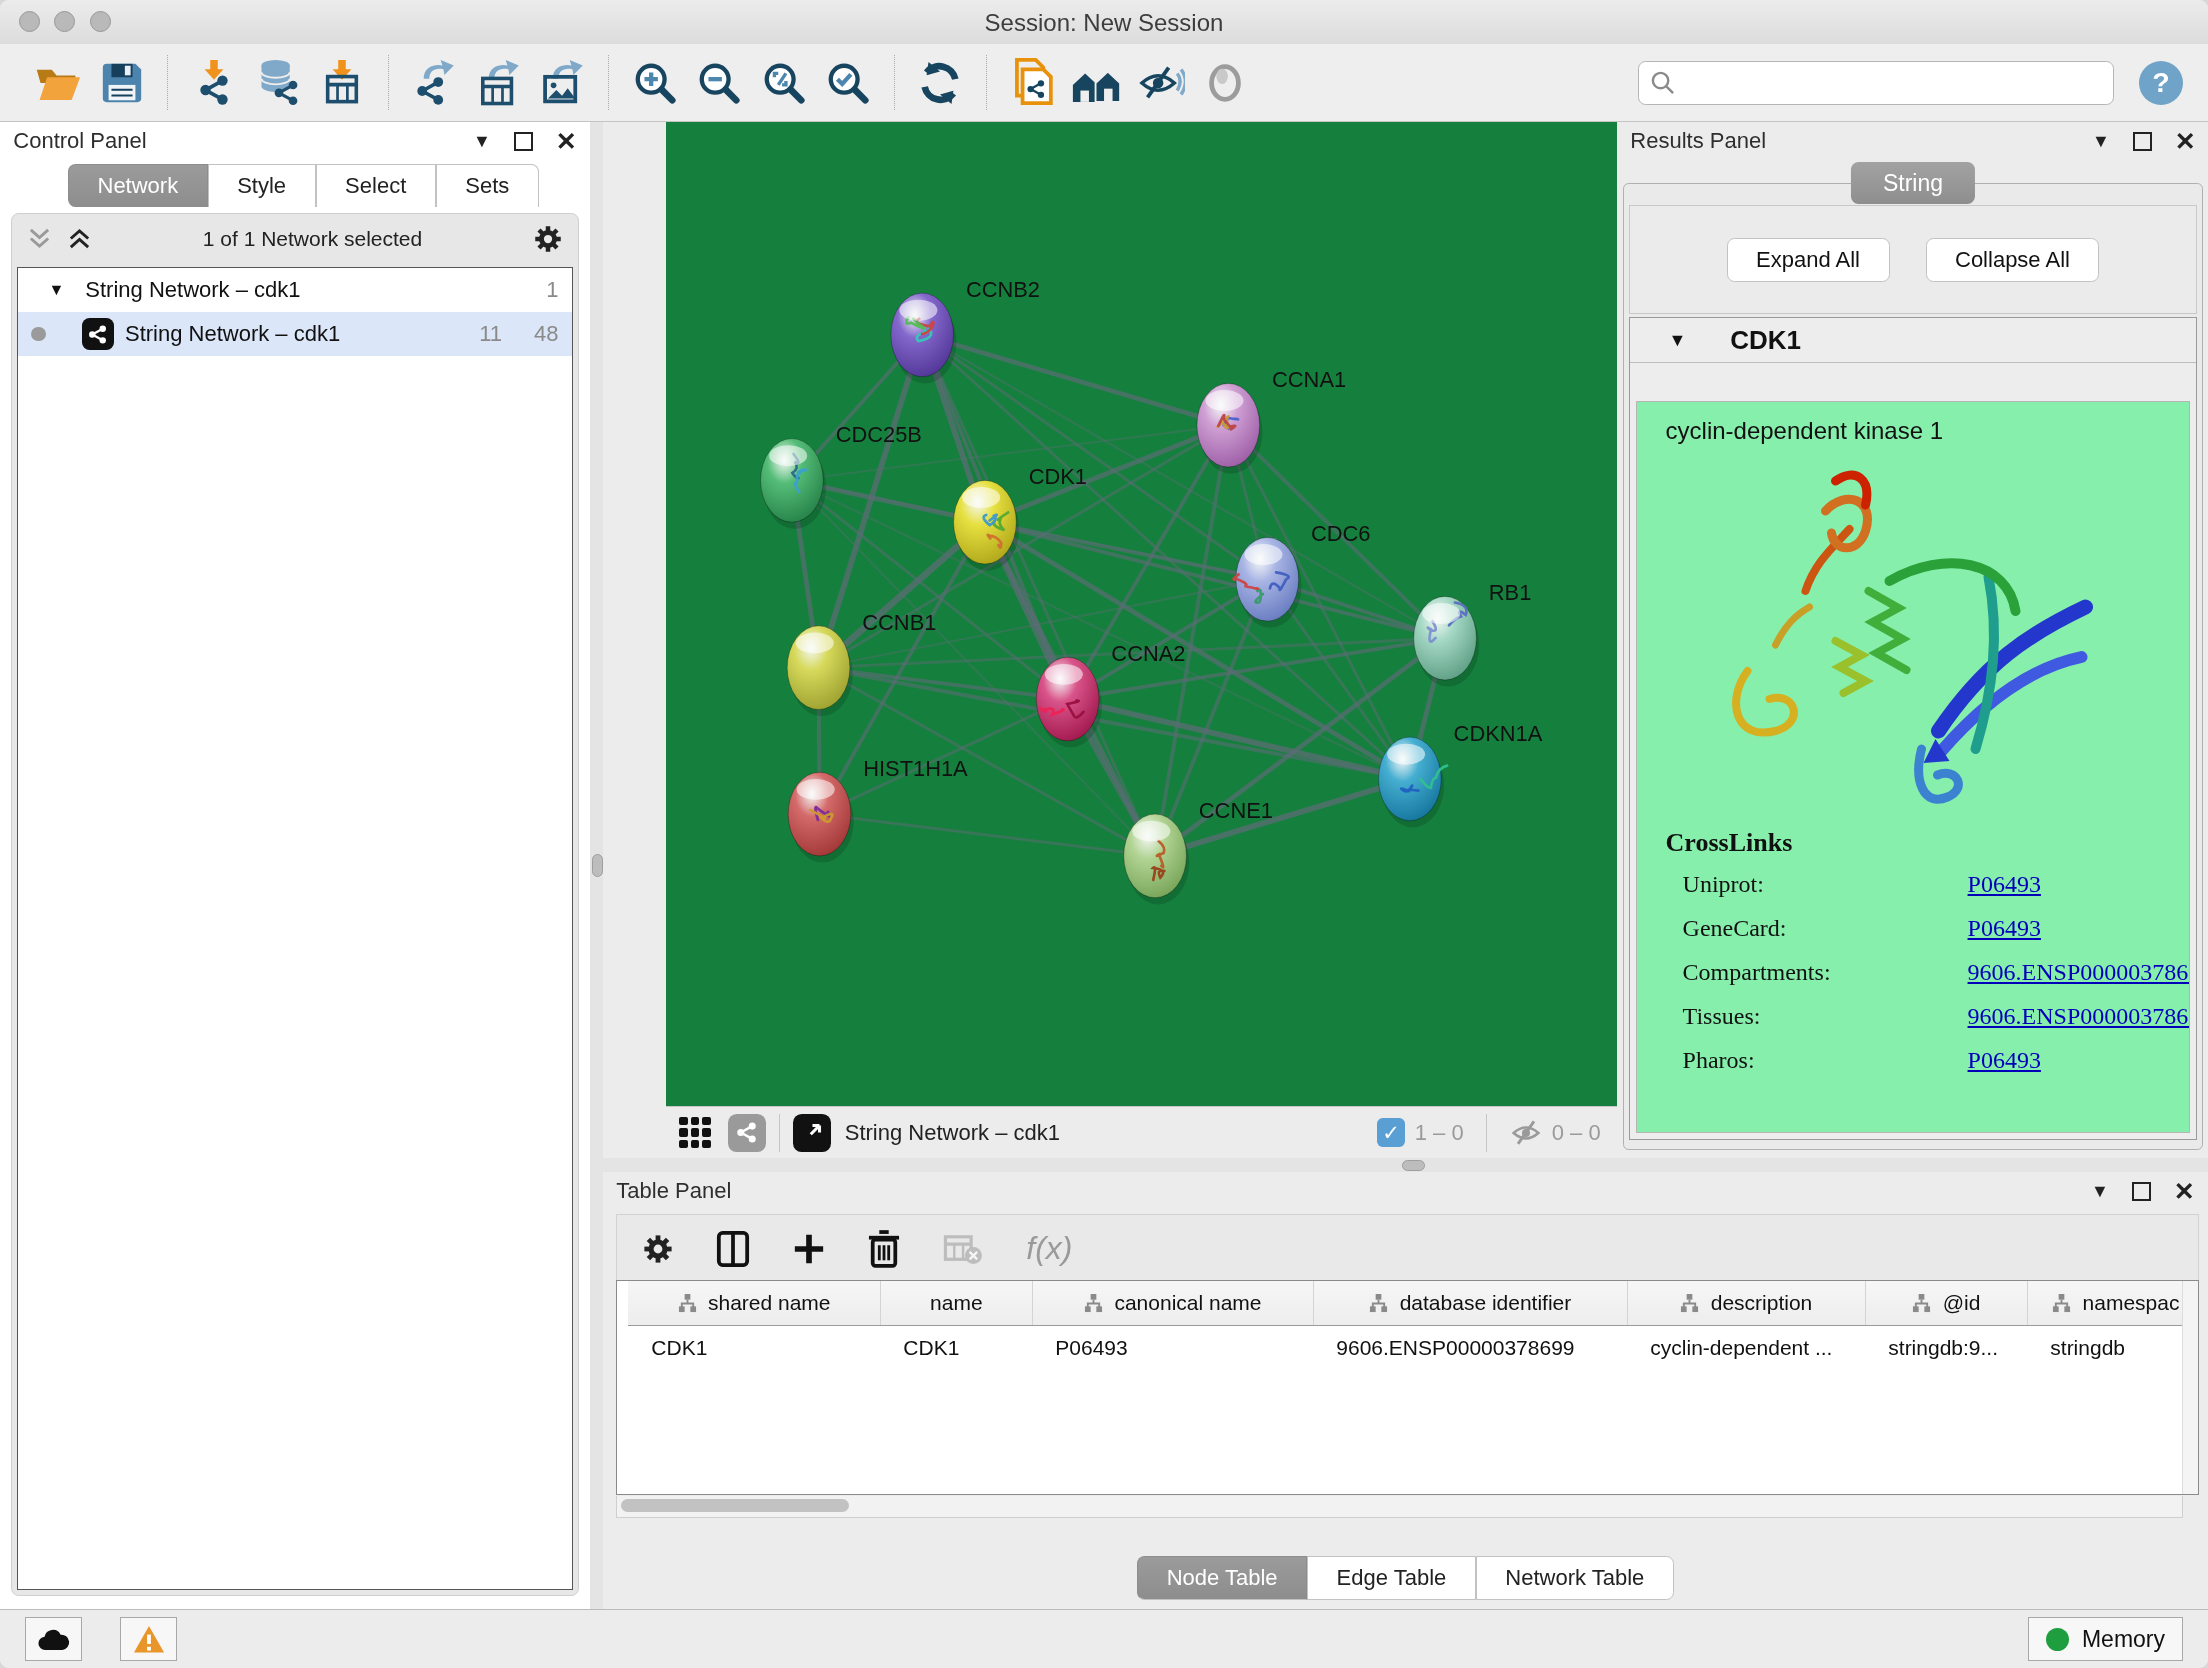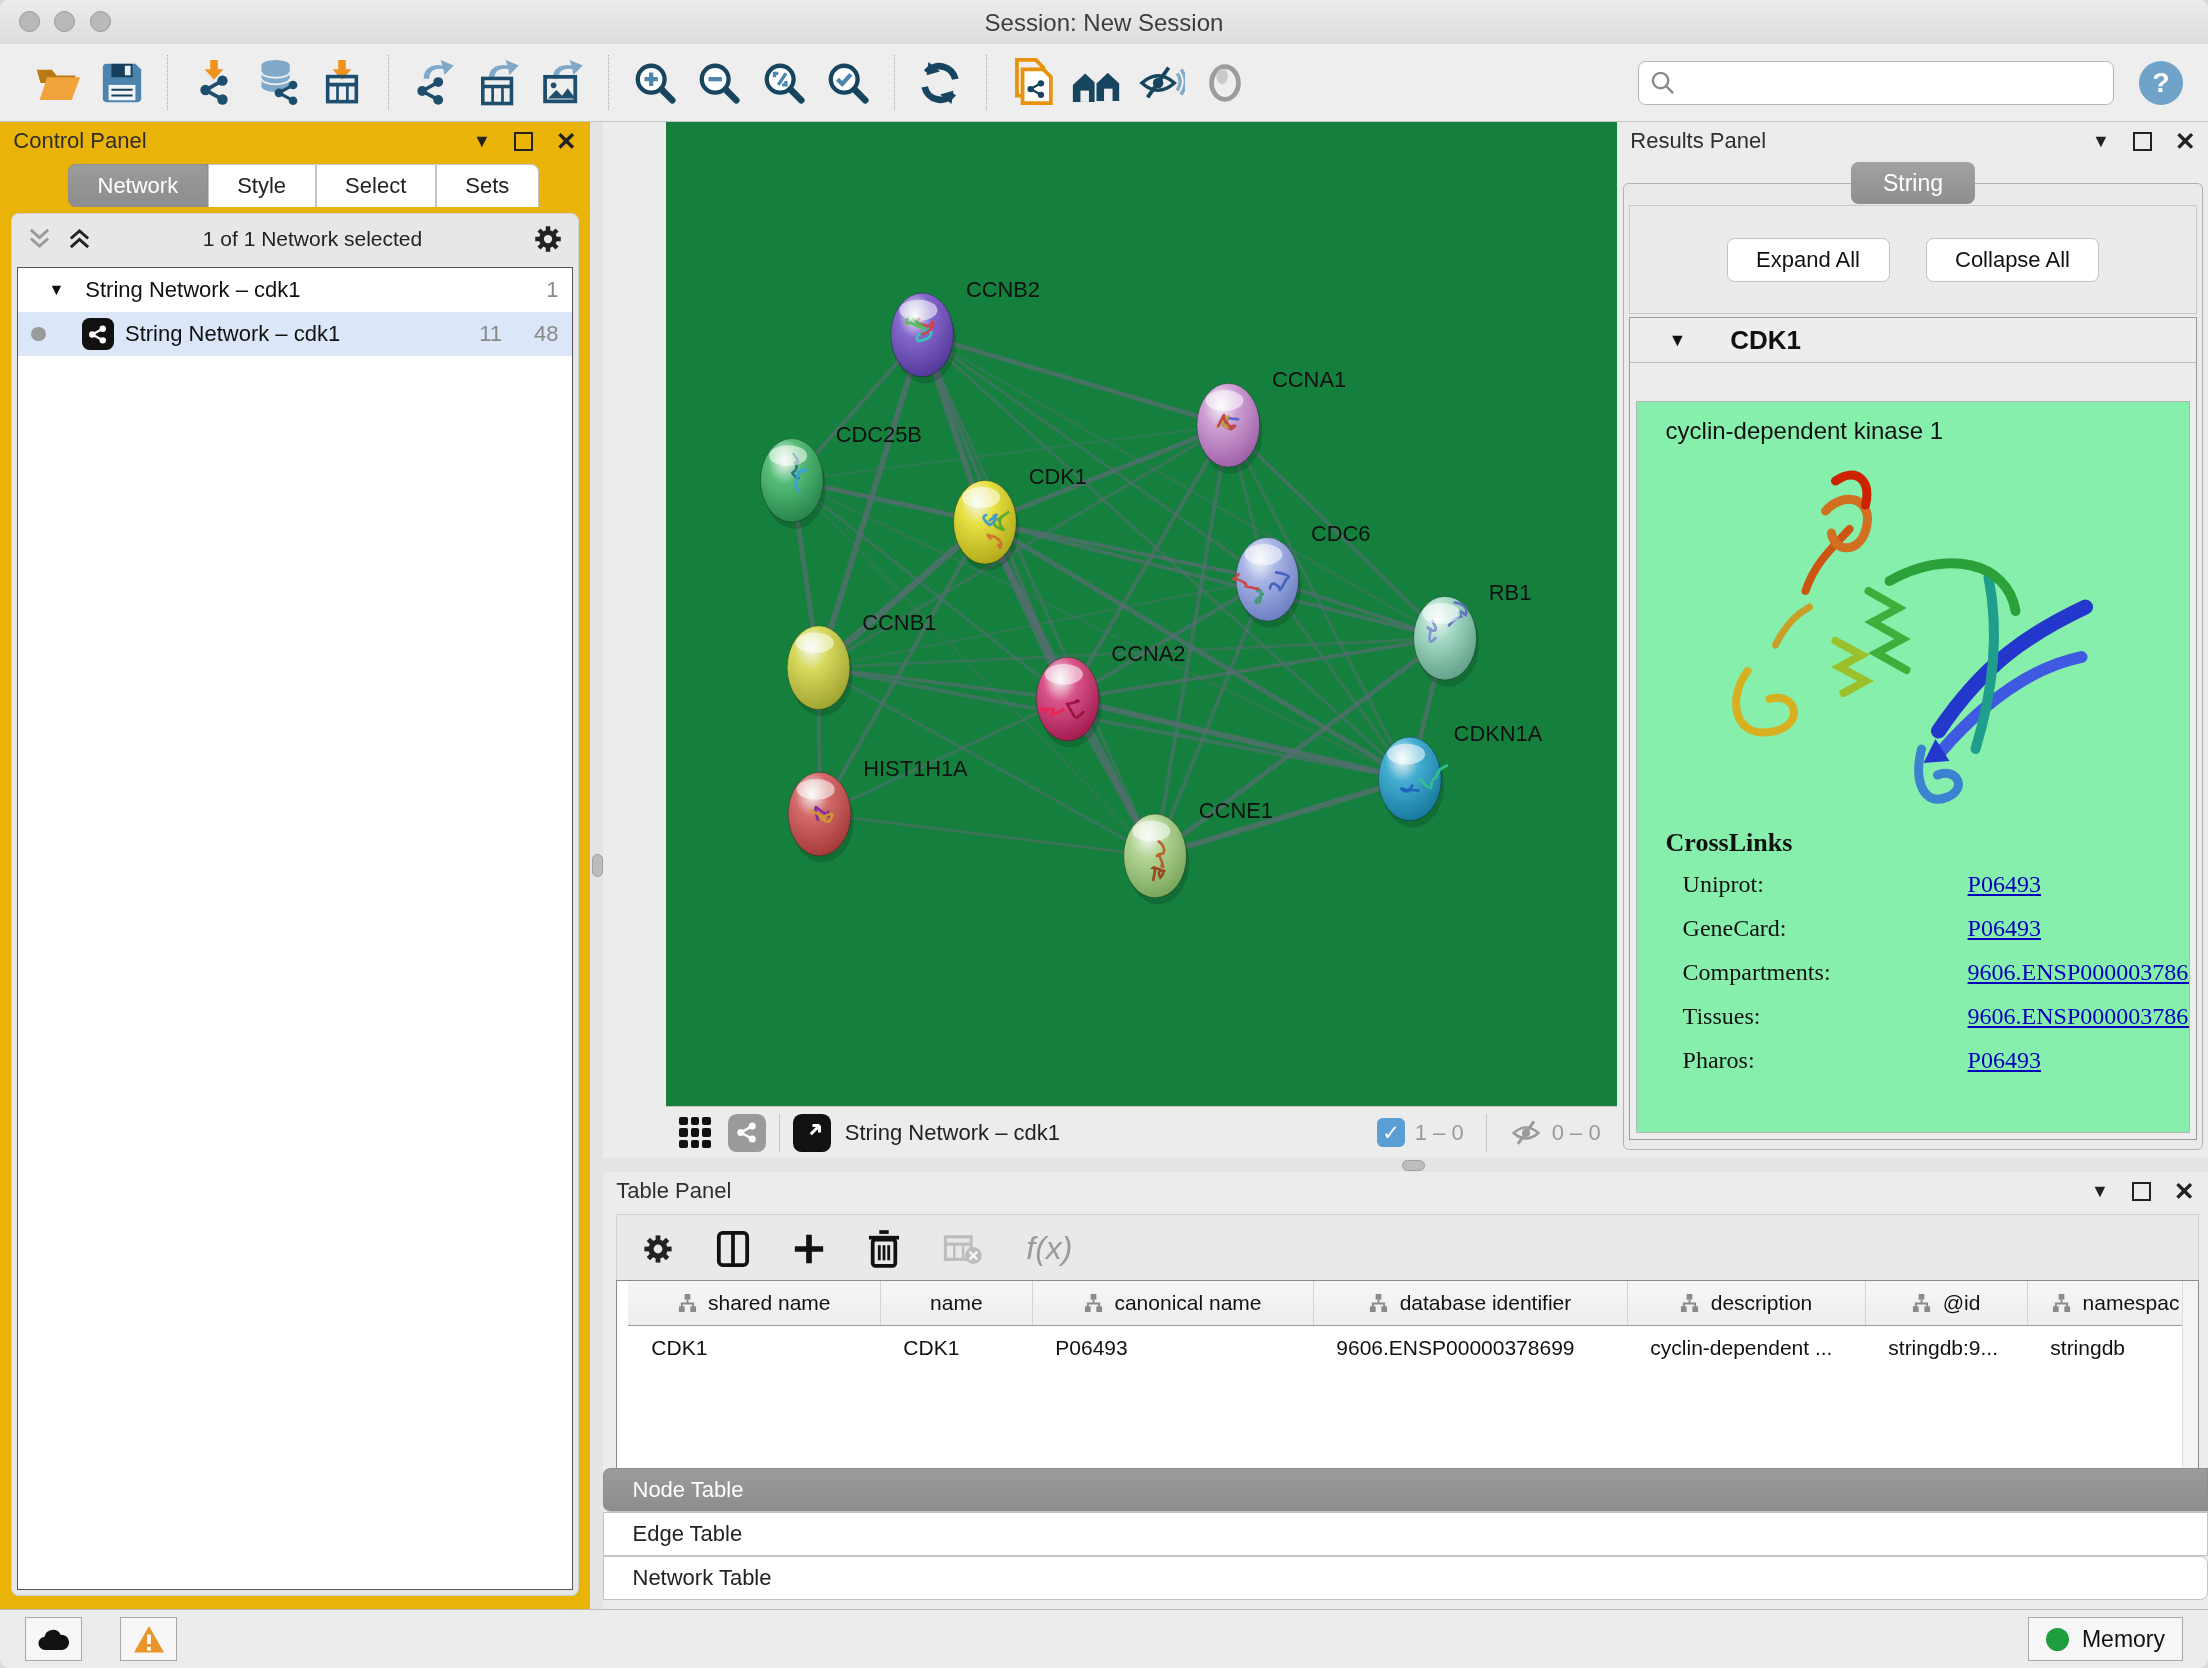--- a/index.html
+++ b/index.html
@@ -27,21 +27,21 @@
   .pc-collapse{font-size:18px;}
   .pc-float{width:19px;height:19px;border:2.9px solid #222;box-sizing:border-box;}
   .pc-close{font-size:25px;font-weight:bold;}
   
   .tab{height:42px;padding:0 28.5px;display:flex;align-items:center;font-size:22px;background:#fff;
        border:1px solid #c2c2c2;border-bottom:none;}
   .tab.first{border-radius:7.6px 0 0 0;}
   .tab.last{border-radius:0 7.6px 0 0;}
   .tab.active{background:linear-gradient(#9b9b9b,#8d8d8d);color:#fff;border-color:#8d8d8d;border-radius:7.6px 0 0 7.6px;}
   
-  .control-panel{position:absolute;left:0;top:122px;width:590px;bottom:59px;background:#eab308;}
+  .control-panel{position:absolute;left:0;top:122px;width:590px;bottom:59px;background:#ffffff;}
   .cp-tabs{display:flex;padding-left:68px;margin-top:3.8px;}
   .cp-inner{position:absolute;left:11.4px;right:11.4px;top:91px;bottom:13.3px;background:#e7e7e7;
             border:1px solid #cfcfcf;border-radius:7.6px;}
   .cp-toolbar{height:49px;display:flex;align-items:center;padding:0 15px;font-size:21px;color:#222;}
   .cp-status{flex:1;text-align:center;}
   .cp-list{position:absolute;left:4.8px;right:4.8px;top:53px;bottom:4.8px;background:#fff;border:1px solid #555;}
   .tree-row{height:44px;display:flex;align-items:center;font-size:22px;padding:0 13.3px;color:#111;}
   .tree-row.selected{background:#dbe6f8;}
   .tree-count{color:#8a8a8a;margin-left:auto;display:flex;gap:32px;}
   .share-badge{width:32px;height:32px;border-radius:7.6px;background:#111;display:flex;align-items:center;justify-content:center;margin:0 11.4px 0 32px;}
@@ -88,21 +88,21 @@
               border-bottom:none;display:flex;align-items:center;gap:42px;padding:0 25px;}
   .tp-table{position:absolute;left:13.3px;right:9.5px;top:108px;bottom:114px;background:#fff;border:1px solid #8a8a8a;overflow:hidden;padding-left:11px;}
   table{border-collapse:collapse;table-layout:fixed;width:1575px;}
   th{height:42px;background:linear-gradient(#f6f6f6,#ededed);border-right:1px solid #d4d4d4;border-bottom:1.9px solid #9a9a9a;
      font-size:21px;font-weight:normal;color:#111;}
   .th-inner{display:flex;align-items:center;justify-content:center;gap:11.4px;}
   td{height:42px;font-size:21px;color:#111;padding-left:23px;white-space:nowrap;overflow:hidden;}
   .vscroll{position:absolute;right:0;top:0;bottom:0;width:15px;background:#f4f4f4;border-left:1px solid #ddd;}
   .hscroll{position:absolute;left:13.3px;right:25px;bottom:91px;height:21px;background:#f2f2f2;border:1px solid #cfcfcf;border-top:none;}
   .hthumb{position:absolute;left:3.8px;top:2.9px;width:228px;height:13.3px;border-radius:6.7px;background:#c2c2c2;}
-  .tp-tabs{position:absolute;left:0;right:0;bottom:9.5px;display:flex;justify-content:center;flex-direction:column;}
+  .tp-tabs{position:absolute;left:0;right:0;bottom:9.5px;display:flex;justify-content:center;}
   .tp-tabs .tab{border-bottom:1px solid #c2c2c2;}
   .tp-tabs .tab.active{border-radius:7.6px 0 0 7.6px;}
   .tp-tabs .tab.last{border-radius:0 7.6px 7.6px 0;}
   
   .status-bar{position:absolute;left:0;right:0;bottom:0;height:59px;background:#ececec;border-top:1px solid #bbb;
               display:flex;align-items:center;padding:0 25px;box-sizing:border-box;}
   .sb-btn{width:55px;height:42px;background:#f7f7f7;border:1.9px solid #a8a8a8;display:flex;align-items:center;justify-content:center;margin-right:38px;}
   .memory-btn{margin-left:auto;height:42px;background:#f7f7f7;border:1.9px solid #a8a8a8;display:flex;align-items:center;
               gap:13.3px;padding:0 17px;font-size:23px;color:#111;}
   .memory-dot{width:23px;height:23px;border-radius:50%;background:#1e9e3e;}

